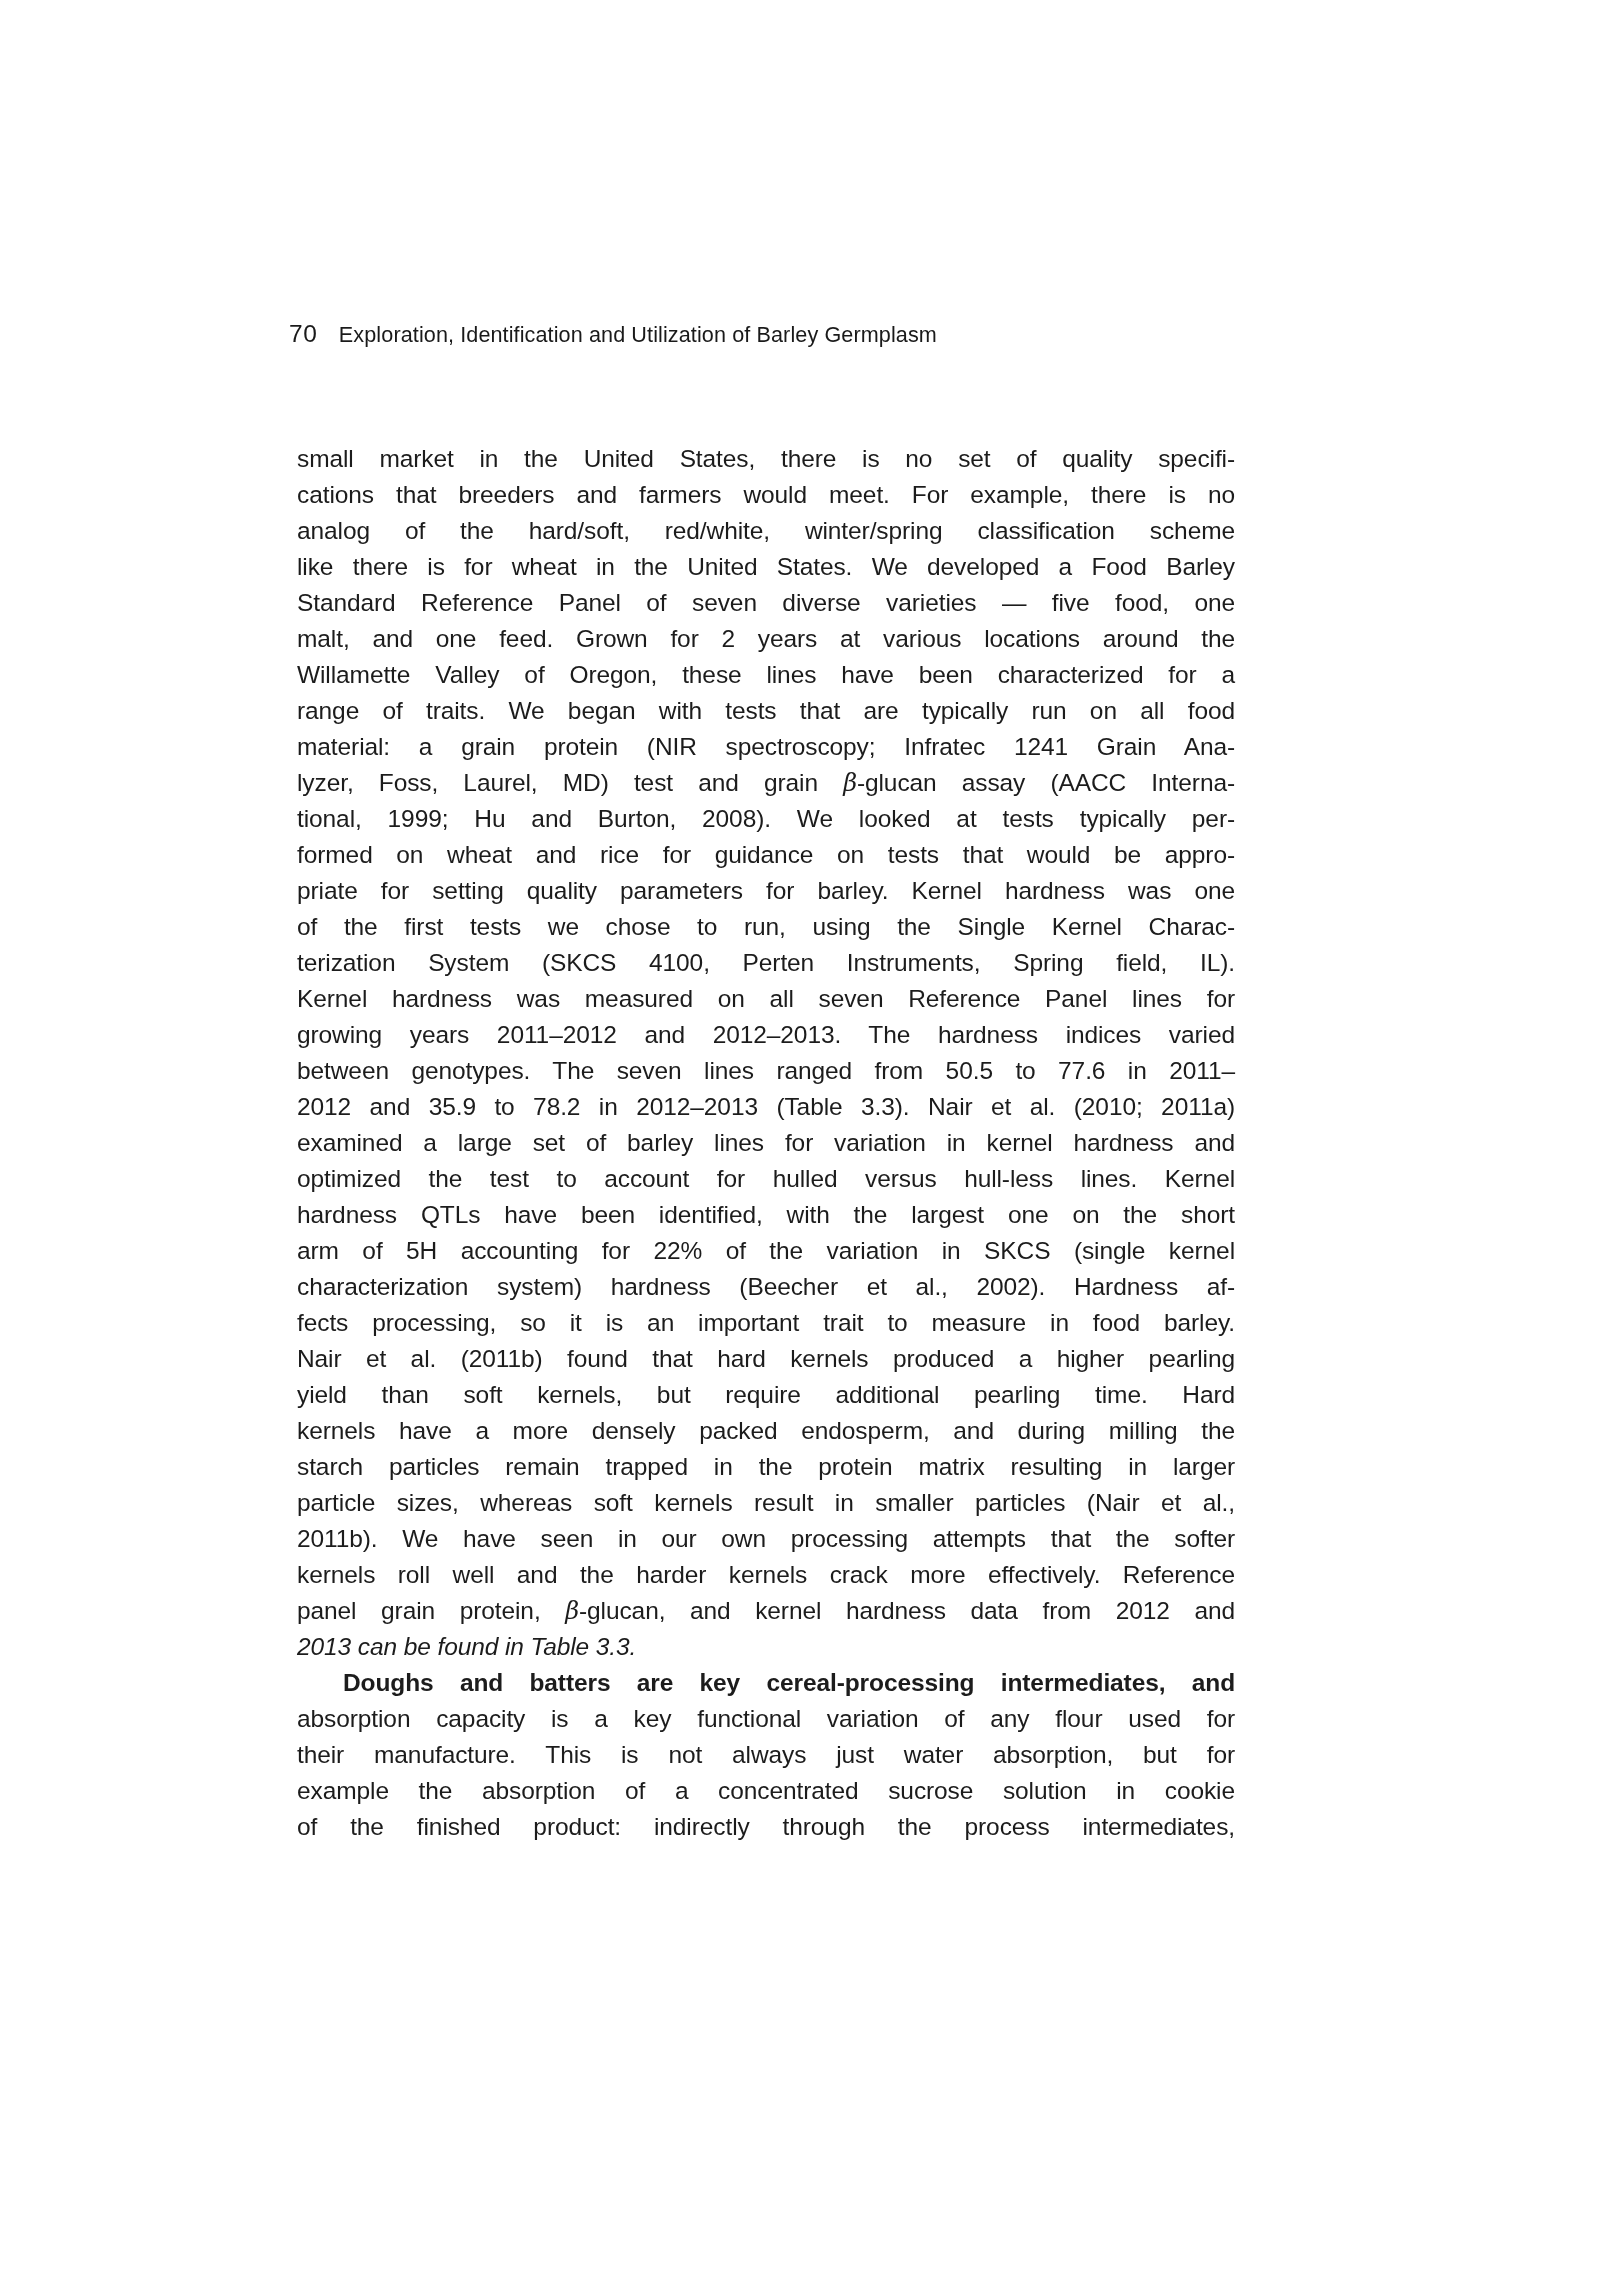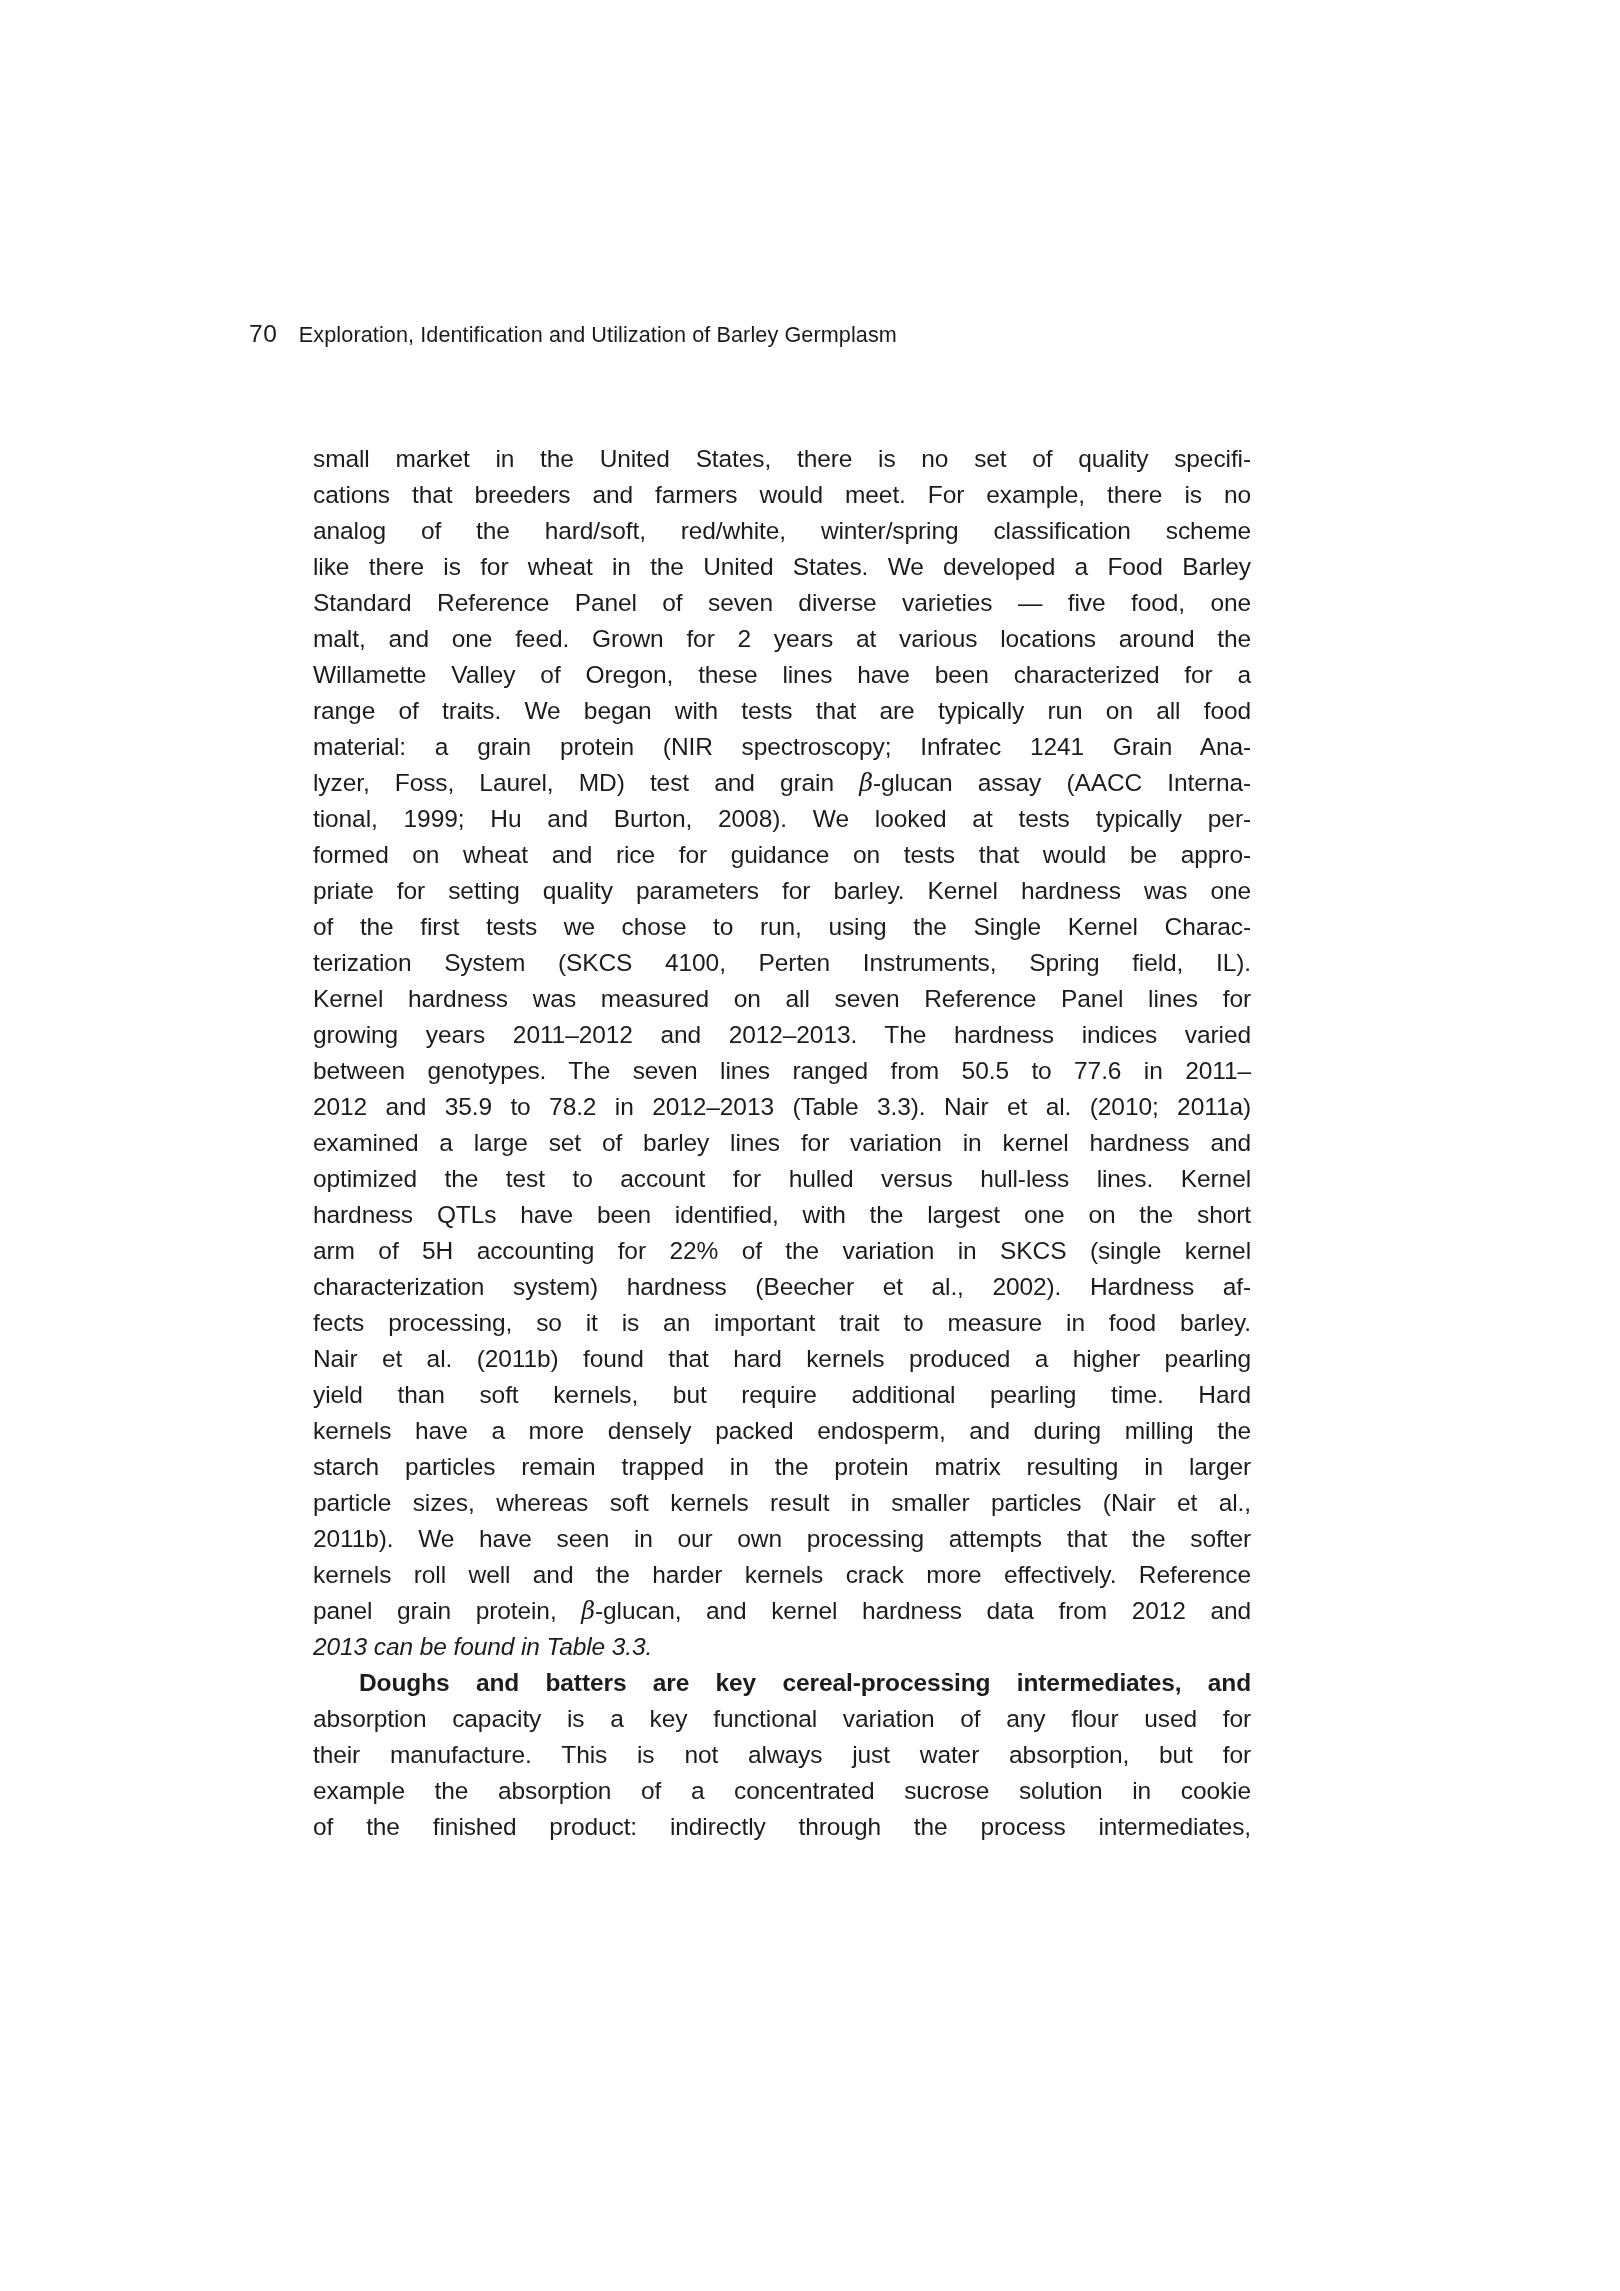--- a/index.html
+++ b/index.html
@@ -21,33 +21,33 @@
     left: 249px;
     top: 320px;
     display: flex;
     align-items: baseline;
     white-space: nowrap;
   }
   .page-number {
     font-size: 24.5px;
     letter-spacing: 0.5px;
     color: #1a1a1a;
+    margin-left: 40px;
   }
   .running-title {
     font-size: 21.6px;
     margin-left: 21.6px;
     letter-spacing: 0.1px;
     color: #1a1a1a;
   }
   .text-block {
     position: absolute;
     left: 297px;
     top: 441px;
     width: 938px;
-    margin-left: 16px;
   }
   .line {
     font-size: 24.5px;
     line-height: 36px;
     height: 36px;
     letter-spacing: -0.1px;
     text-align: justify;
     text-align-last: justify;
     color: #1c1c1c;
     white-space: normal;

